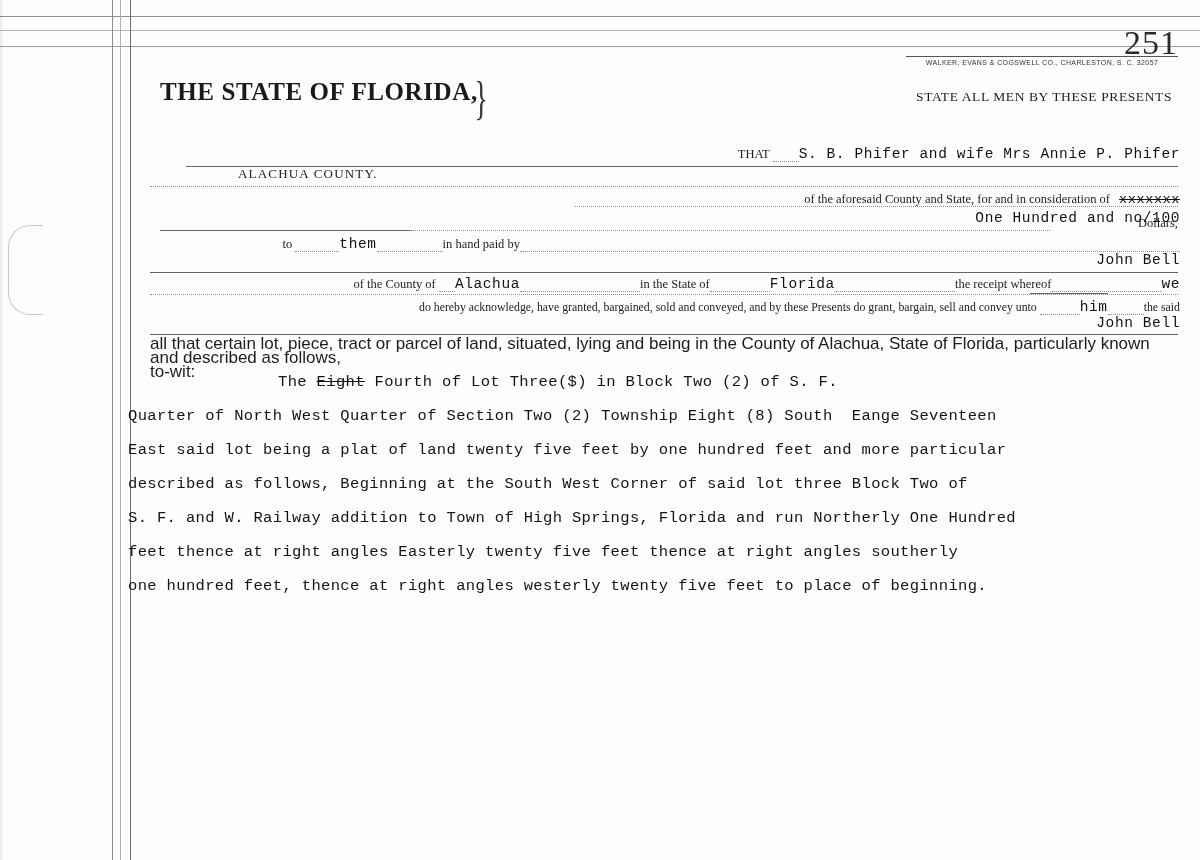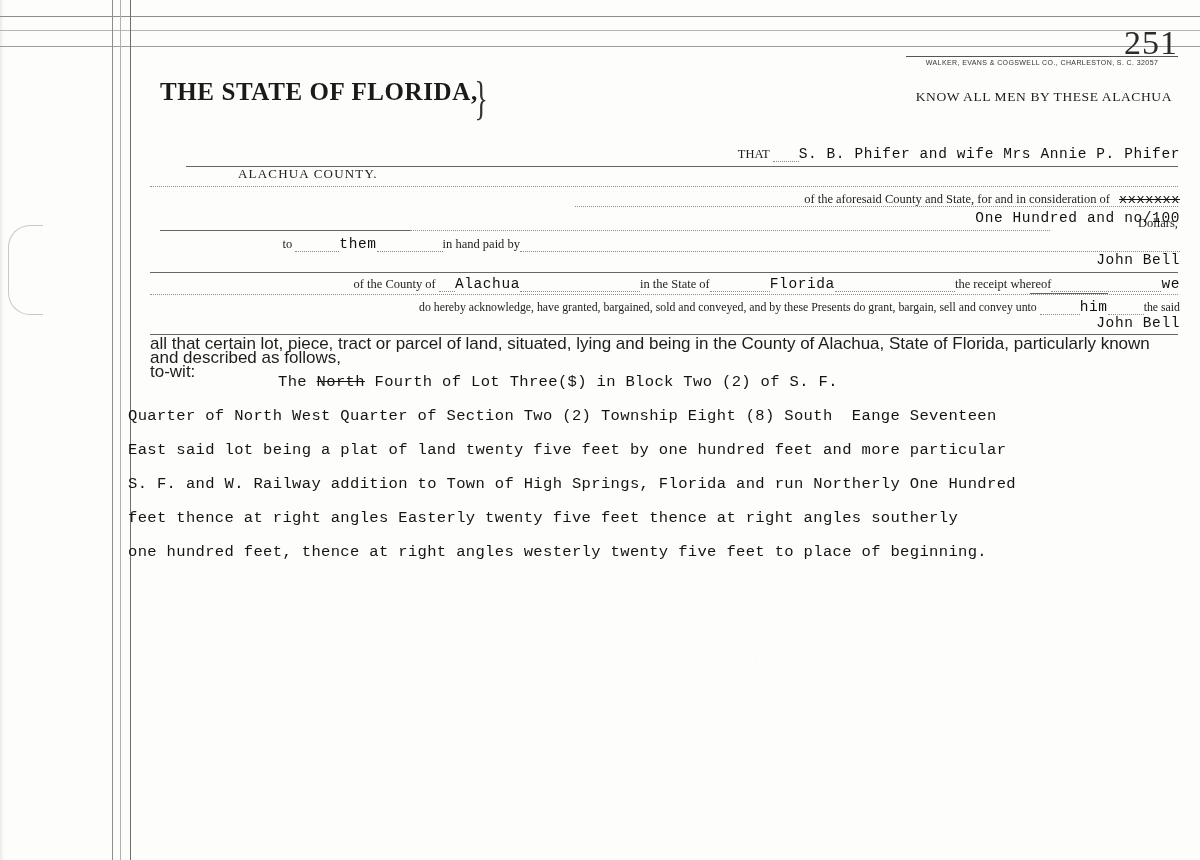--- a/index.html
+++ b/index.html
@@ -222,21 +222,21 @@
   <div class="corner-notch"></div>
 </div>
 
 <div class="page-number">251</div>
 
 <div class="printer-line">WALKER, EVANS &amp; COGSWELL CO., CHARLESTON, S. C.   32057</div>
 
 <div class="state-title">THE STATE OF FLORIDA,</div>
 <div class="brace">}</div>
 <div class="county-line">ALACHUA COUNTY.</div>
-<div class="know-all">KNOW ALL MEN BY THESE ALACHUA</div>
+<div class="know-all">STATE ALL MEN BY THESE PRESENTS</div>
 
 <div class="formrow" style="top:146px;">
   <span class="label">THAT</span>
   <span class="dotline" style="width:26px;">&nbsp;</span><span class="tw">S. B. Phifer and wife Mrs Annie P. Phifer</span>
 </div>
 <div class="underline-rule" style="left:186px; right:22px; top:166px;"></div>
 <div class="dotted-rule" style="left:150px; right:22px; top:186px;"></div>
 
 <div class="formrow" style="top:192px;">
   <span class="label">of the aforesaid County and State, for and in consideration of</span>
@@ -277,19 +277,20 @@
   <span class="tw" style="margin-left:255px;">John Bell</span>
 </div>
 <div class="underline-rule" style="left:150px; right:22px; top:334px;"></div>
 
 <div class="fineprint" style="top:337px;">
   <div>all that certain lot, piece, tract or parcel of land, situated, lying and being in the County of Alachua, State of Florida, particularly known and described as follows,</div>
   <div>to-wit:</div>
 </div>
 
 <div class="typed-body">
-  <span class="ln indent"><span>The </span><span class="strike">North</span><span> Fourth of Lot Three($) in Block Two (2) of S. F.</span></span>
+  <span class="ln indent"><span>The </span><span class="strike">Eight</span><span> Fourth of Lot Three($) in Block Two (2) of S. F.</span></span>
   <span class="ln">Quarter of North West Quarter of Section Two (2) Township Eight (8) South  Eange Seventeen</span>
   <span class="ln">East said lot being a plat of land twenty five feet by one hundred feet and more particular</span>
+  <span class="ln">described as follows, Beginning at the South West Corner of said lot three Block Two of</span>
   <span class="ln">S. F. and W. Railway addition to Town of High Springs, Florida and run Northerly One Hundred</span>
   <span class="ln">feet thence at right angles Easterly twenty five feet thence at right angles southerly</span>
   <span class="ln">one hundred feet, thence at right angles westerly twenty five feet to place of beginning.</span>
 </div>
 
 </body></html>

